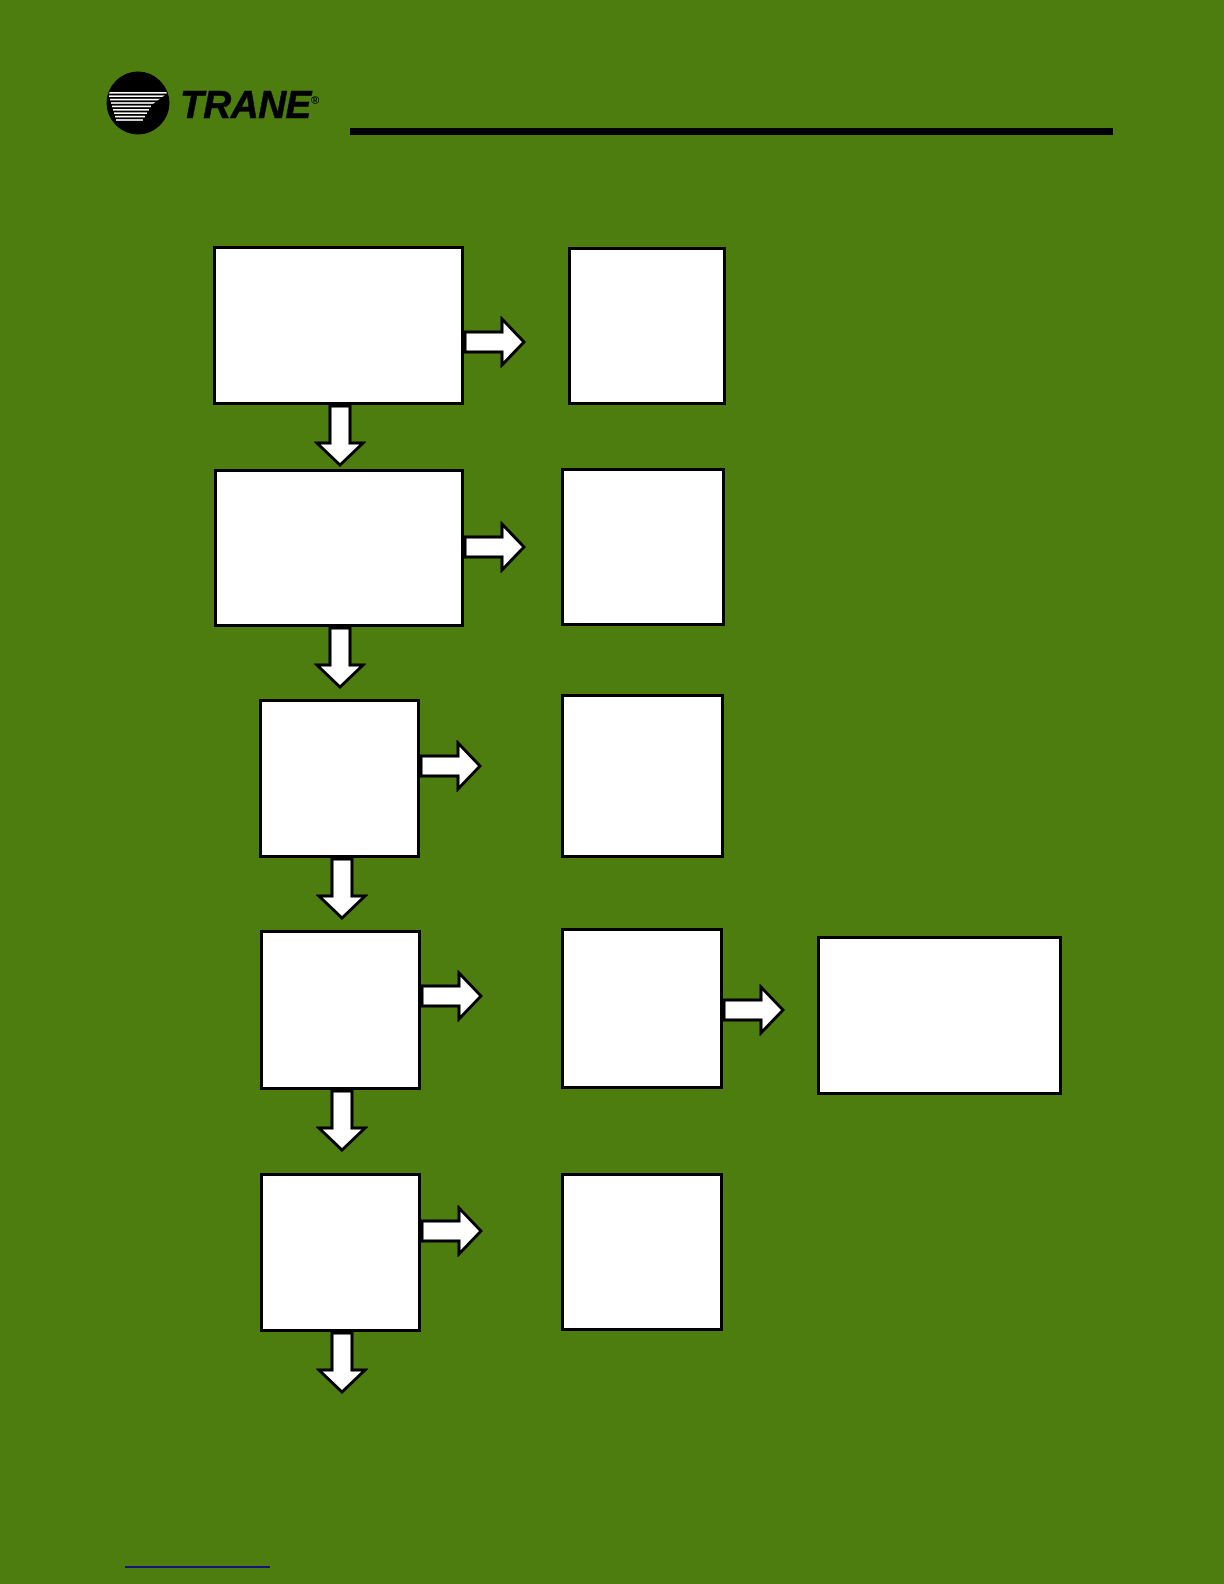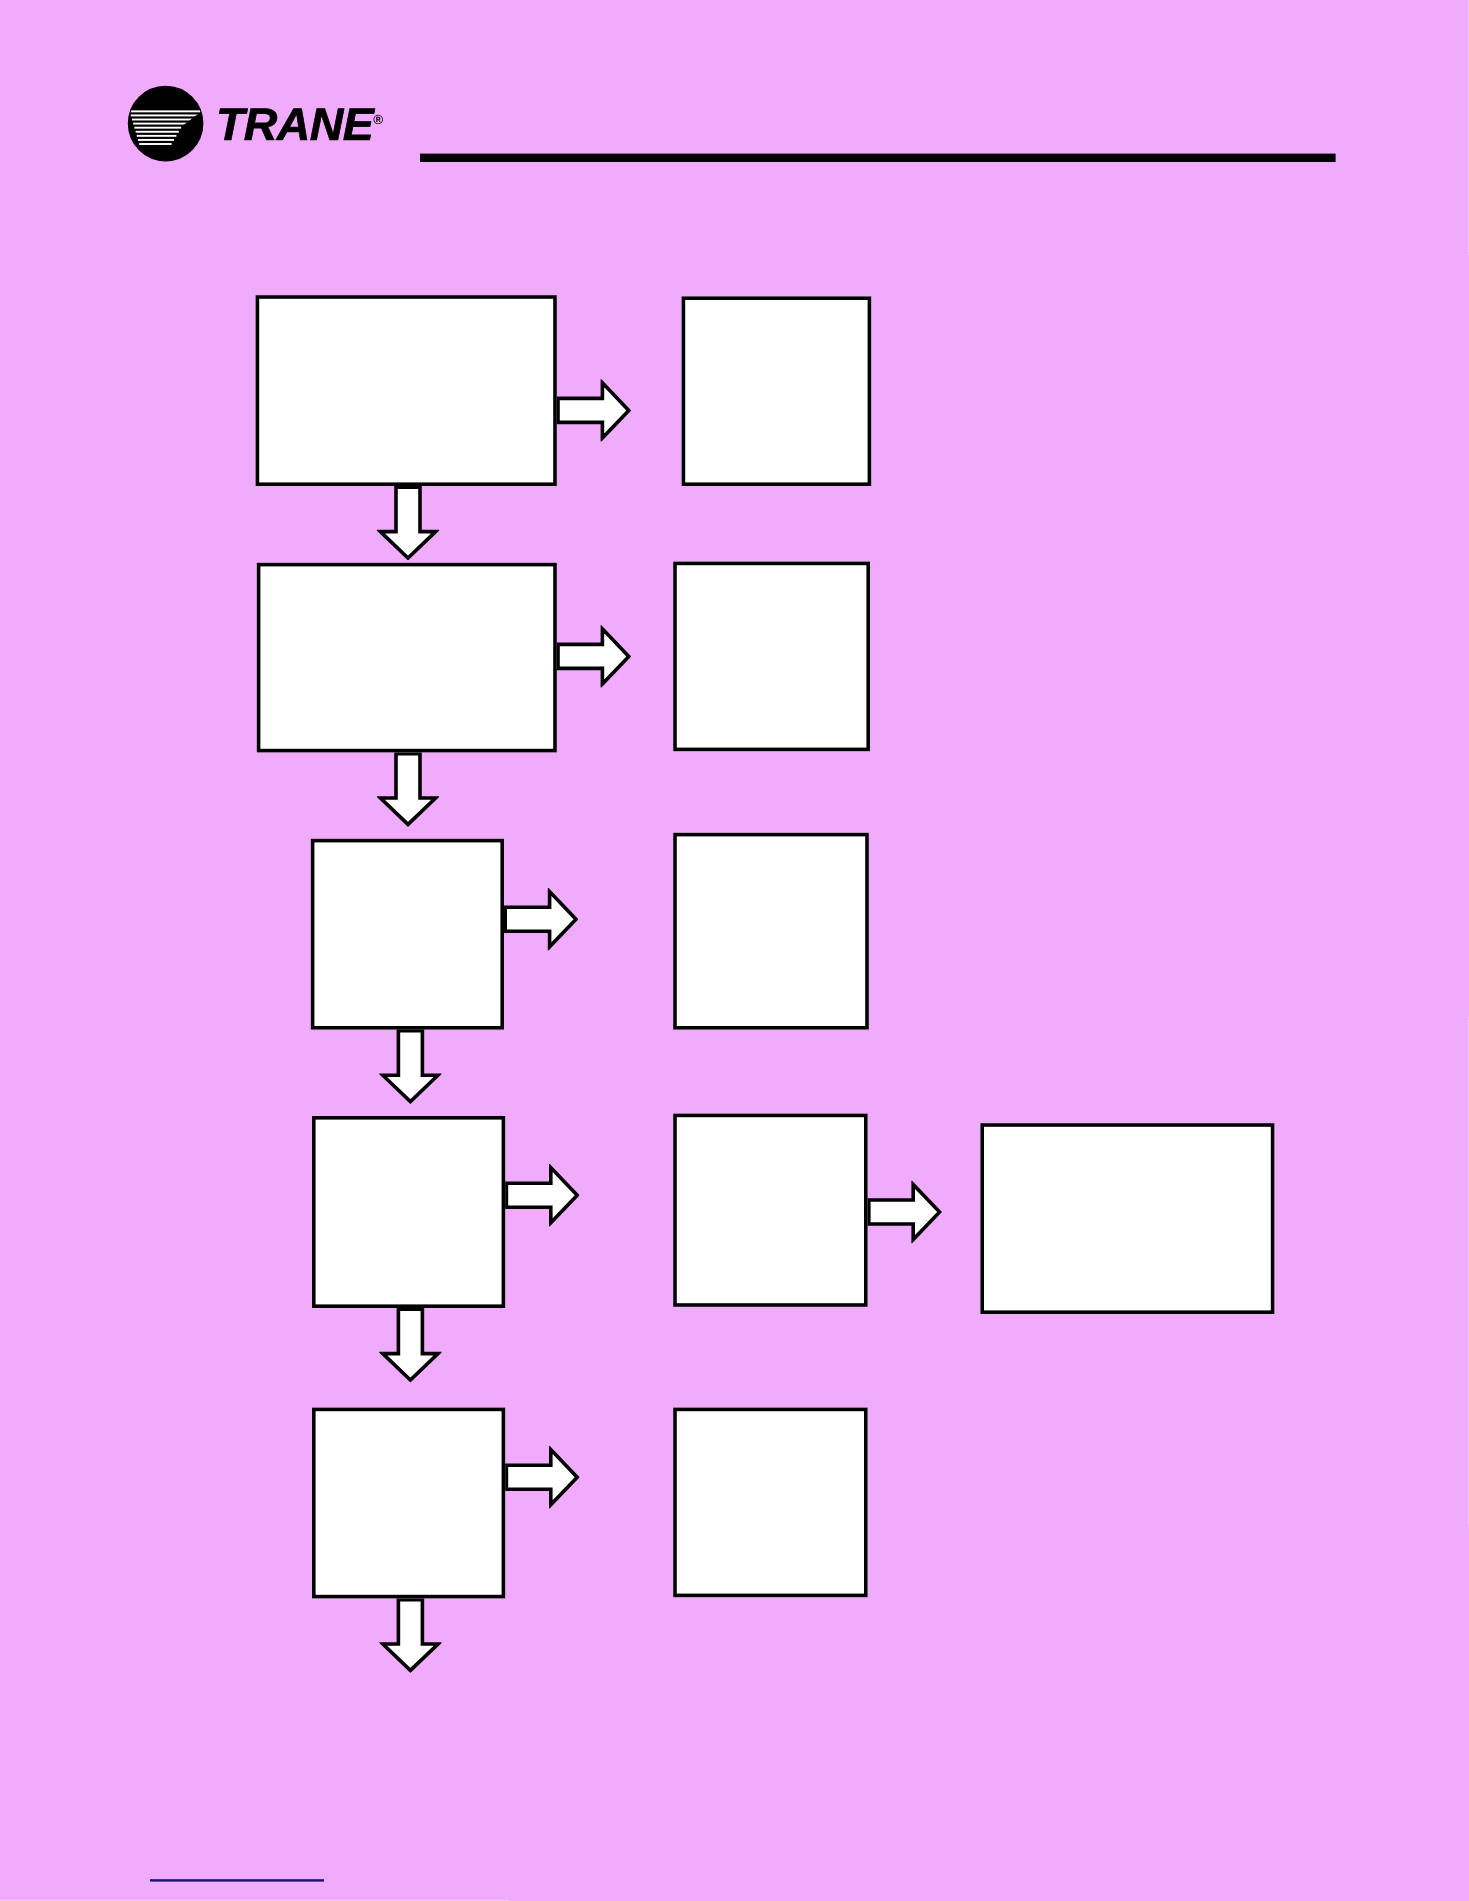--- a/index.html
+++ b/index.html
@@ -13,21 +13,21 @@
     position: relative;
     overflow: hidden;
     font-family: "Liberation Sans", sans-serif;
     color: #000000;
   }
 
   
   #page {
     position: absolute;
     inset: 0;
-    background: #f0abfc;
+    background: #4d7c0f;
     text-align: right;
   }
 
   
   #header {
     position: absolute;
     left: 0;
     top: 0;
     width: 1224px;
     height: 175px;

